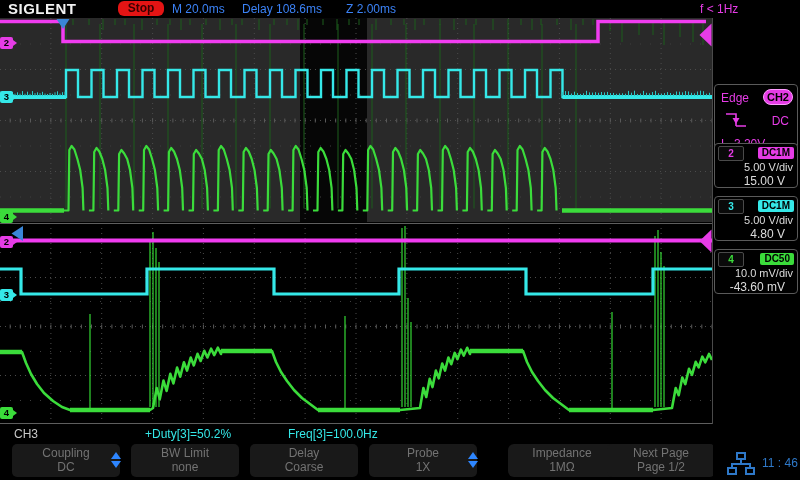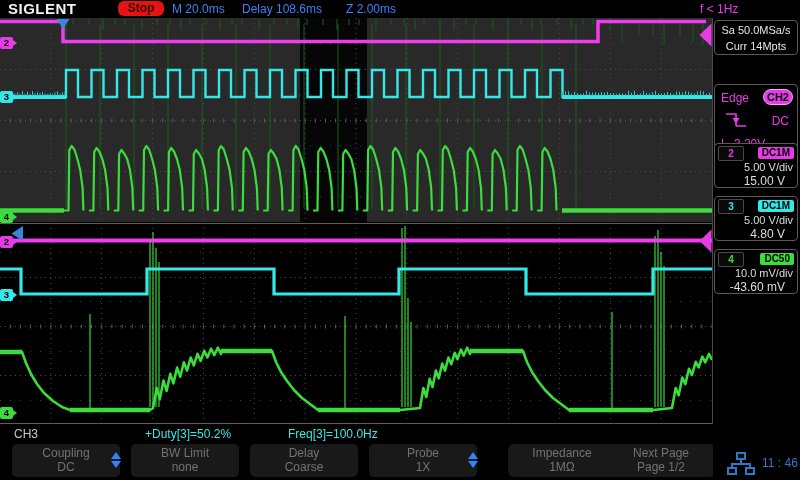--- a/index.html
+++ b/index.html
@@ -123,24 +123,20 @@
 
   <div class="tag c2" style="top:37px">2</div>
   <div class="tag c3" style="top:91px">3</div>
   <div class="tag c4" style="top:211px">4</div>
   <div class="tag c2" style="top:236px">2</div>
   <div class="tag c3" style="top:289px">3</div>
   <div class="tag c4" style="top:407px">4</div>
 </div>
 
 <div id="sidebar">
-  <div id="acqbox" class="sbox">
-    <div>Sa 50.0MSa/s</div>
-    <div>Curr 14Mpts</div>
-  </div>
   <div id="trigbox" class="sbox">
     <div id="trig-type">Edge</div>
     <div id="trig-src">CH2</div>
     <svg id="trig-icon" width="24" height="20" viewBox="0 0 24 20">
       <path d="M1 3 H11 V15 M11 15 H21" stroke="#e63ce6" stroke-width="1.6" fill="none"></path>
       <polygon points="7.5,7 14.5,7 11,13" fill="#e63ce6"></polygon>
     </svg>
     <div id="trig-coupling">DC</div>
     <div id="trig-level">L  3.20V</div>
   </div>

